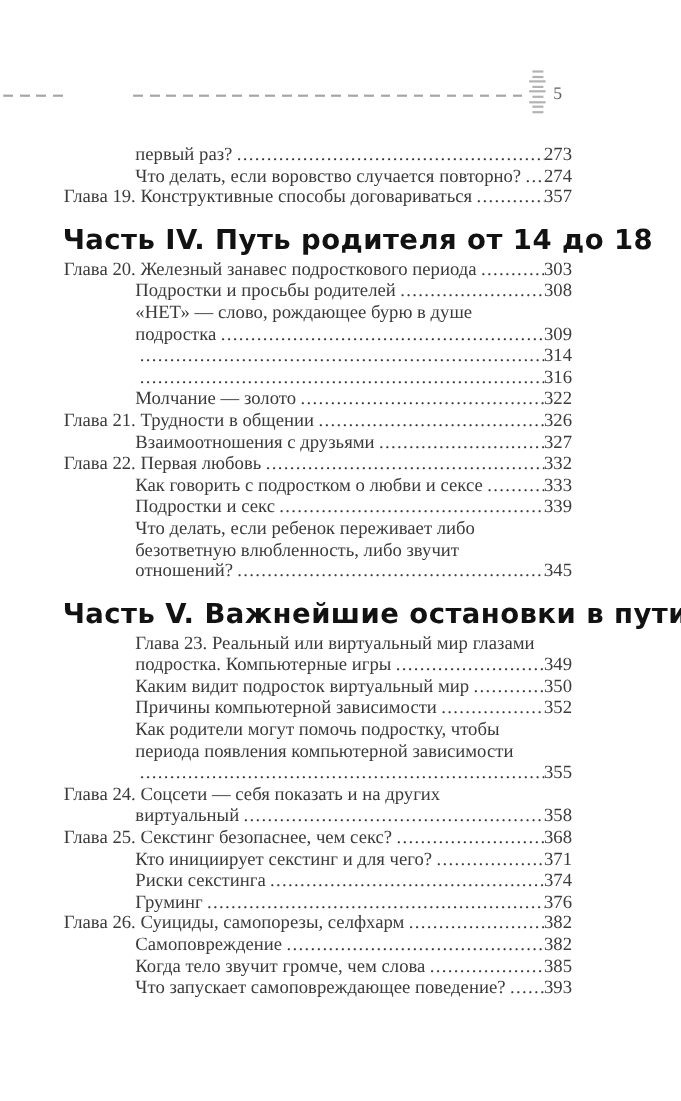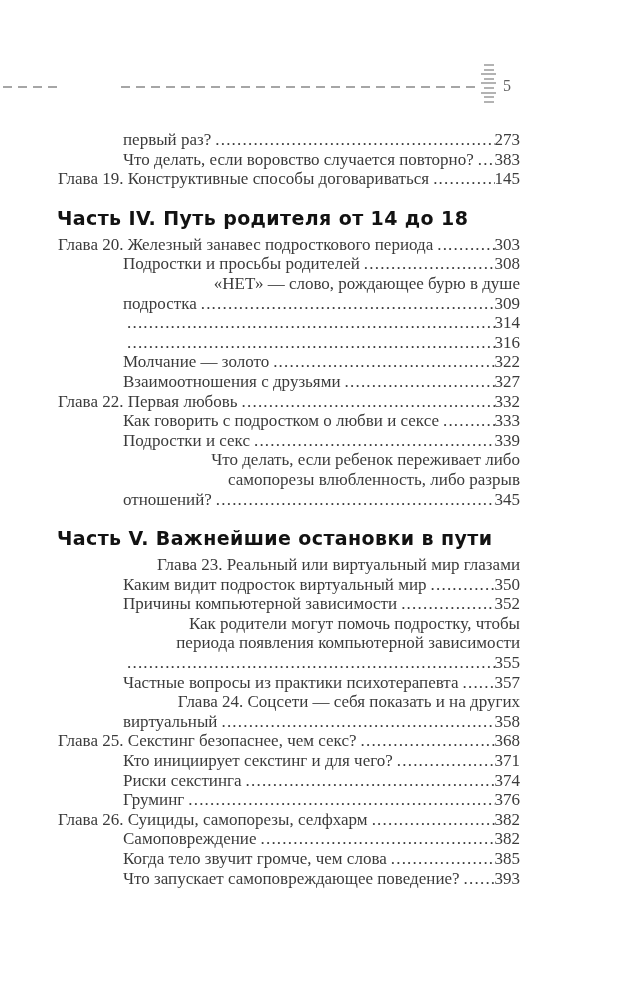--- a/index.html
+++ b/index.html
@@ -37,37 +37,36 @@
 
   
   .toc {
     position: absolute; top: 130px; left: 58px; width: 462px;
     color: #3b3b3b; font-size: 17px;
   }
   .row {
     display: flex; align-items: baseline;
     height: 19.6px; line-height: 19.6px;
     white-space: nowrap;
-    justify-content: flex-end;
   }
   .row.indent { padding-left: 65px; }
   .label { flex: 0 0 auto; }
   .dots {
     flex: 1 1 auto; overflow: hidden;
     padding: 0 3px 0 4px; min-width: 10px;
   }
   .dots::after {
     content: "........................................................................................................................";
     letter-spacing: 1.2px; color: #3b3b3b;
   }
   .page { flex: 0 0 auto; }
 
   .part-heading {
     font-family: "DejaVu Sans", sans-serif;
-    font-weight: 700; font-size: 19px; line-height: 24px;
+    font-weight: 700; font-size: 25px; line-height: 24px;
     color: #121212; letter-spacing: 0.4px;
     margin: 17px 0 5px -1px;
     white-space: nowrap;
   }
 </style>
 </head>
 <body>
 
 <div>
   <div class="dash-seg dash-left"></div>
@@ -88,26 +87,26 @@
 
 <div class="toc">
     <div class="row indent">
       <span class="label">первый раз?</span>
       <span class="dots"></span>
       <span class="page">273</span>
     </div>
     <div class="row indent">
       <span class="label">Что делать, если воровство случается повторно?</span>
       <span class="dots"></span>
-      <span class="page">383</span>
+      <span class="page">274</span>
     </div>
     <div class="row">
       <span class="label">Глава 19. Конструктивные способы договариваться</span>
       <span class="dots"></span>
-      <span class="page">145</span>
+      <span class="page">357</span>
     </div>
     <div class="part-heading">Часть IV. Путь родителя от 14 до 18</div>
     <div class="row">
       <span class="label">Глава 20. Железный занавес подросткового периода</span>
       <span class="dots"></span>
       <span class="page">303</span>
     </div>
     <div class="row indent">
       <span class="label">Подростки и просьбы родителей</span>
       <span class="dots"></span>
@@ -127,20 +126,25 @@
     </div>
     <div class="row indent">
       <span class="dots"></span>
       <span class="page">316</span>
     </div>
     <div class="row indent">
       <span class="label">Молчание — золото</span>
       <span class="dots"></span>
       <span class="page">322</span>
     </div>
+    <div class="row">
+      <span class="label">Глава 21. Трудности в общении</span>
+      <span class="dots"></span>
+      <span class="page">326</span>
+    </div>
     <div class="row indent">
       <span class="label">Взаимоотношения с друзьями</span>
       <span class="dots"></span>
       <span class="page">327</span>
     </div>
     <div class="row">
       <span class="label">Глава 22. Первая любовь</span>
       <span class="dots"></span>
       <span class="page">332</span>
     </div>
@@ -151,56 +155,56 @@
     </div>
     <div class="row indent">
       <span class="label">Подростки и секс</span>
       <span class="dots"></span>
       <span class="page">339</span>
     </div>
     <div class="row indent">
       <span class="label">Что делать, если ребенок переживает либо</span>
     </div>
     <div class="row indent">
-      <span class="label">самопорезы влюбленность, либо разрыв</span>
+      <span class="label">безответную влюбленность, либо звучит</span>
     </div>
     <div class="row indent">
       <span class="label">отношений?</span>
       <span class="dots"></span>
       <span class="page">345</span>
     </div>
     <div class="part-heading">Часть V. Важнейшие остановки в пути</div>
     <div class="row indent">
       <span class="label">Глава 23. Реальный или виртуальный мир глазами</span>
     </div>
     <div class="row indent">
+      <span class="label">подростка. Компьютерные игры</span>
+      <span class="dots"></span>
+      <span class="page">349</span>
+    </div>
+    <div class="row indent">
       <span class="label">Каким видит подросток виртуальный мир</span>
       <span class="dots"></span>
       <span class="page">350</span>
     </div>
     <div class="row indent">
       <span class="label">Причины компьютерной зависимости</span>
       <span class="dots"></span>
       <span class="page">352</span>
     </div>
     <div class="row indent">
       <span class="label">Как родители могут помочь подростку, чтобы</span>
     </div>
     <div class="row indent">
       <span class="label">периода появления компьютерной зависимости</span>
     </div>
     <div class="row indent">
       <span class="dots"></span>
       <span class="page">355</span>
     </div>
-    <div class="row indent">
-      <span class="label">Частные вопросы из практики психотерапевта</span>
-      <span class="dots"></span>
-      <span class="page">357</span>
-    </div>
     <div class="row">
       <span class="label">Глава 24. Соцсети — себя показать и на других</span>
     </div>
     <div class="row indent">
       <span class="label">виртуальный</span>
       <span class="dots"></span>
       <span class="page">358</span>
     </div>
     <div class="row">
       <span class="label">Глава 25. Секстинг безопаснее, чем секс?</span>

